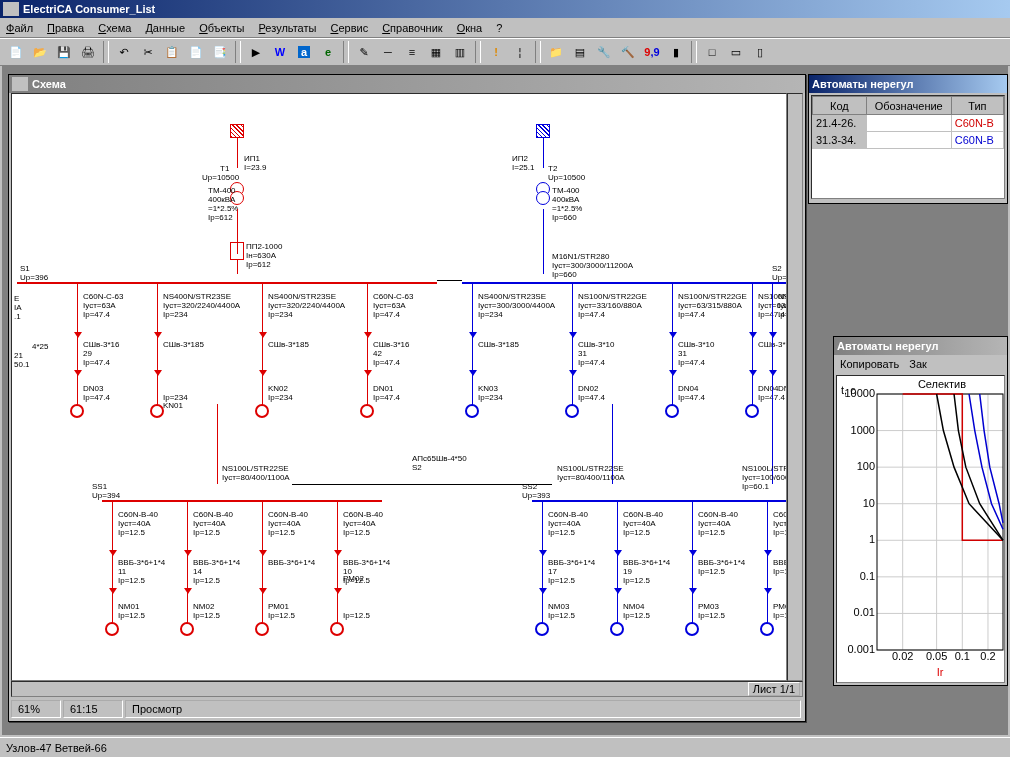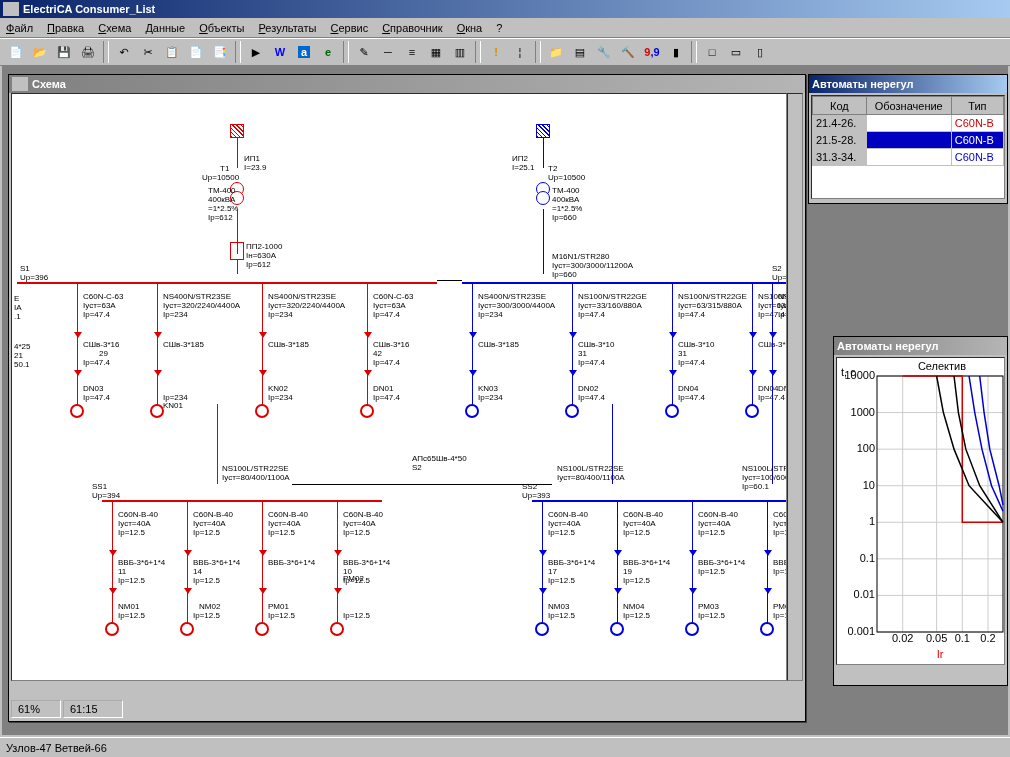--- a/index.html
+++ b/index.html
@@ -167,38 +167,38 @@
         <div class="txt" style="left:540px;top:119px">Ip=660</div>
         <div class="vline vB" style="left:531px;top:115px;height:65px"></div>
         <div class="txt" style="left:500px;top:60px">ИП2</div>
         <div class="txt" style="left:500px;top:69px">I=25.1</div>
         <div class="txt" style="left:540px;top:158px">M16N1/STR280</div>
         <div class="txt" style="left:540px;top:167px">Iуст=300/3000/11200A</div>
         <div class="txt" style="left:540px;top:176px">Ip=660</div>
         <div class="txt" style="left:2px;top:200px">E</div>
         <div class="txt" style="left:2px;top:209px">IA</div>
         <div class="txt" style="left:2px;top:218px">.1</div>
-        <div class="txt" style="left:2px;top:248px">4*25</div>
+        <div class="txt" style="left:20px;top:248px">4*25</div>
         <div class="txt" style="left:2px;top:257px">21</div>
         <div class="txt" style="left:2px;top:266px">50.1</div>
         <div class="txt" style="left:8px;top:170px">S1</div>
         <div class="txt" style="left:8px;top:179px">Up=396</div>
         <div class="bus busR" style="left:5px;top:188px;width:420px"></div>
         <div class="txt" style="left:760px;top:170px">S2</div>
         <div class="txt" style="left:760px;top:179px">Up=395</div>
         <div class="bus busB" style="left:450px;top:188px;width:330px"></div>
         <div class="vline" style="left:425px;top:186px;width:25px;height:1px;background:#000"></div>
         <div class="vline vR" style="left:65px;top:190px;height:30px"></div>
         <div class="txt" style="left:71px;top:198px">C60N-C-63</div>
         <div class="txt" style="left:71px;top:207px">Iуст=63A</div>
         <div class="txt" style="left:71px;top:216px">Ip=47.4</div>
         <div class="vline vR" style="left:65px;top:220px;height:34px"></div>
         <div class="arrow-down arR" style="left:62px;top:238px"></div>
         <div class="txt" style="left:71px;top:246px">СШв-3*16</div>
-        <div class="txt" style="left:87px;top:255px">29</div>
+        <div class="txt" style="left:71px;top:255px">29</div>
         <div class="txt" style="left:71px;top:264px">Ip=47.4</div>
         <div class="vline vR" style="left:65px;top:254px;height:40px"></div>
         <div class="arrow-down arR" style="left:62px;top:276px"></div>
         <div class="txt" style="left:71px;top:290px">DN03</div>
         <div class="txt" style="left:71px;top:299px">Ip=47.4</div>
         <div class="vline vR" style="left:65px;top:294px;height:18px"></div>
         <div class="ring ringR" style="left:58px;top:310px"></div>
         <div class="vline vR" style="left:145px;top:190px;height:30px"></div>
         <div class="txt" style="left:151px;top:198px">NS400N/STR23SE</div>
         <div class="txt" style="left:151px;top:207px">Iуст=320/2240/4400A</div>
@@ -356,21 +356,21 @@
         <div class="txt" style="left:181px;top:416px">C60N-B-40</div>
         <div class="txt" style="left:181px;top:425px">Iуст=40A</div>
         <div class="txt" style="left:181px;top:434px">Ip=12.5</div>
         <div class="vline vR" style="left:175px;top:438px;height:34px"></div>
         <div class="arrow-down arR" style="left:172px;top:456px"></div>
         <div class="txt" style="left:181px;top:464px">ВВБ-3*6+1*4</div>
         <div class="txt" style="left:181px;top:473px">14</div>
         <div class="txt" style="left:181px;top:482px">Ip=12.5</div>
         <div class="vline vR" style="left:175px;top:472px;height:40px"></div>
         <div class="arrow-down arR" style="left:172px;top:494px"></div>
-        <div class="txt" style="left:187px;top:508px">NM02</div>
+        <div class="txt" style="left:181px;top:508px">NM02</div>
         <div class="txt" style="left:181px;top:517px">Ip=12.5</div>
         <div class="vline vR" style="left:175px;top:512px;height:18px"></div>
         <div class="ring ringR" style="left:168px;top:528px"></div>
         <div class="vline vR" style="left:250px;top:408px;height:30px"></div>
         <div class="txt" style="left:256px;top:416px">C60N-B-40</div>
         <div class="txt" style="left:256px;top:425px">Iуст=40A</div>
         <div class="txt" style="left:256px;top:434px">Ip=12.5</div>
         <div class="vline vR" style="left:250px;top:438px;height:34px"></div>
         <div class="arrow-down arR" style="left:247px;top:456px"></div>
         <div class="txt" style="left:256px;top:464px">ВВБ-3*6+1*4</div>
@@ -452,23 +452,27 @@
         <div class="txt" style="left:761px;top:473px">Ip=12.5</div>
         <div class="txt" style="left:761px;top:482px"></div>
         <div class="vline vB" style="left:755px;top:472px;height:40px"></div>
         <div class="arrow-down arB" style="left:752px;top:494px"></div>
         <div class="txt" style="left:761px;top:508px">PM04</div>
         <div class="txt" style="left:761px;top:517px">Ip=12.5</div>
         <div class="vline vB" style="left:755px;top:512px;height:18px"></div>
         <div class="ring ringB" style="left:748px;top:528px"></div>
       </div>
     <div class="scroll-v"></div>
+    <div class="scroll-h">
+      <div style="position:absolute;right:2px;top:0;height:14px;padding:0 4px;border:1px outset #fff;background:#c0c0c0">Лист 1/1</div>
+    </div>
     <div class="schema-status">
       <div class="statcell" style="width:50px">61%</div>
       <div class="statcell" style="width:60px">61:15</div>
+      <div class="statcell" style="flex:1">Просмотр</div>
     </div>
   </div>
 
   <div class="grid-win">
     <div class="grid-title">
       <span class="ticon"></span>
       <span>Автоматы нерегул</span>
     </div>
     <div class="grid-body">
       <table>
@@ -478,38 +482,37 @@
           <th>Обозначение</th>
           <th>Тип</th>
         </tr>
         </tbody>
           <tbody id="grid-rows">
             <tr>
               <td style="background:#c0c0c0;color:#000">21.4-26.</td>
               <td></td>
               <td style="color:#d00000">C60N-B</td>
             </tr>
-            <tr style="background: rgb(0, 0, 192); color: rgb(255, 255, 255);">
-              <td style="background:#c0c0c0;color:#000">21.5-28.</td>
-              <td></td>
-              <td style="color:#fff">C60N-B</td>
-            </tr>
             <tr>
               <td style="background:#c0c0c0;color:#000">31.3-34.</td>
               <td></td>
               <td style="color:#0000d0">C60N-B</td>
             </tr>
           </tbody>
       </table>
     </div>
   </div>
 
   <div class="chart-win">
     <div class="chart-title">
       <span>Автоматы нерегул</span>
+    </div>
+    <div class="chart-menu">
+      <span>Копировать</span>
+      <span>Зак</span>
     </div>
     <div class="chart-area" id="chart-area">
         <svg width="170" height="304">
           <text x="105" y="12" font-size="10" text-anchor="middle">Селектив</text>
           <text x="4" y="18" font-size="9">t, c</text>
           <line x1="40" y1="18" x2="166" y2="18" stroke="#ccc"></line>
           <text x="38" y="21" font-size="8" text-anchor="end">10000</text>
           <line x1="40" y1="54.571428571428584" x2="166" y2="54.571428571428584" stroke="#ccc"></line>
           <text x="38" y="57.571428571428584" font-size="8" text-anchor="end">1000</text>
           <line x1="40" y1="91.14285714285714" x2="166" y2="91.14285714285714" stroke="#ccc"></line>

